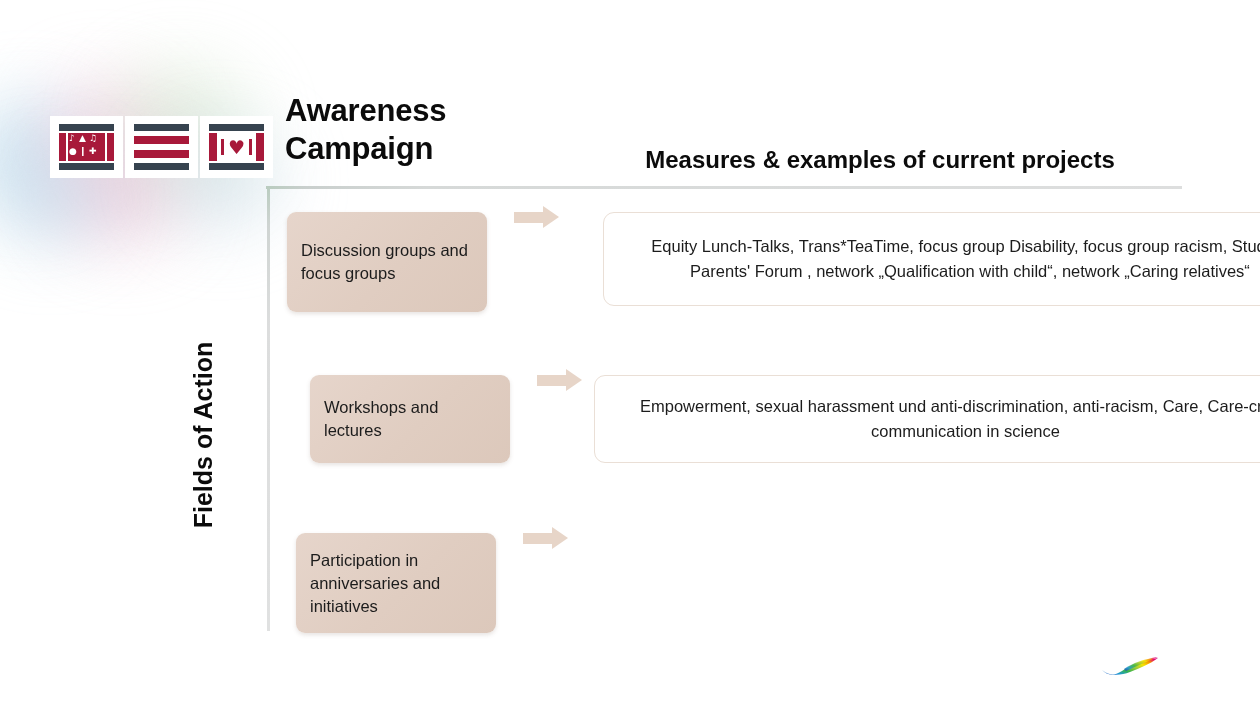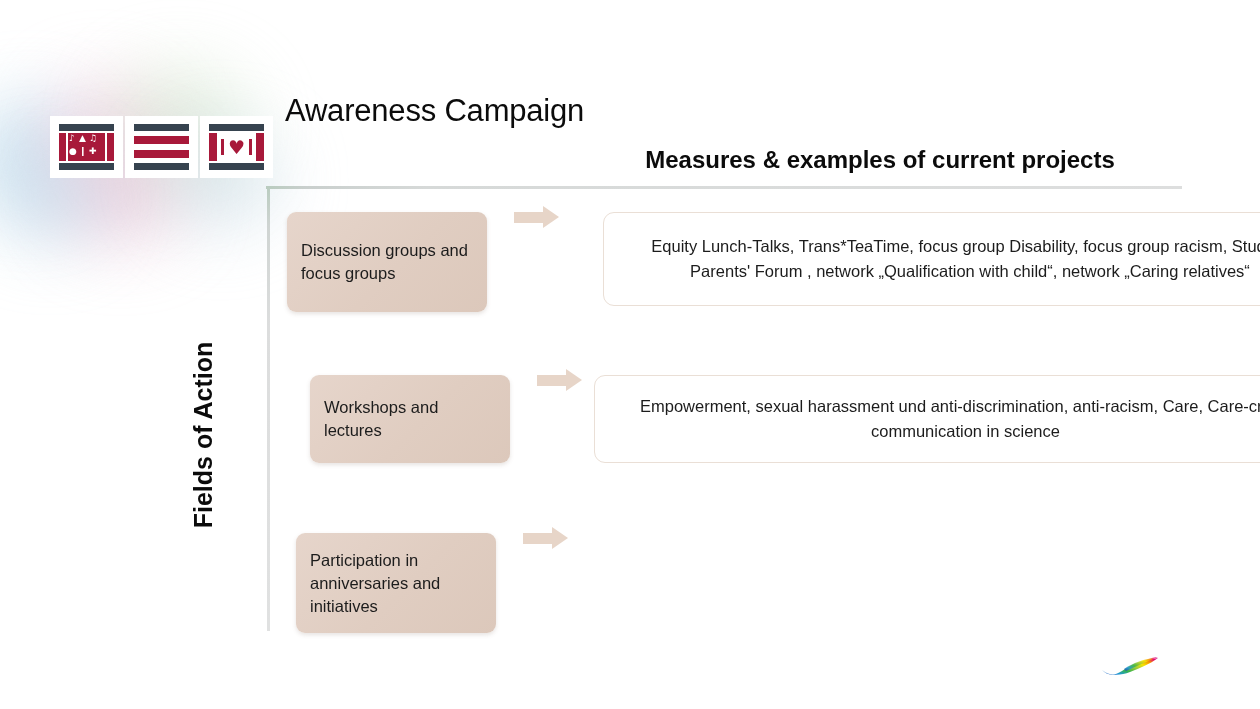--- a/index.html
+++ b/index.html
@@ -85,21 +85,21 @@
     font-family: "DejaVu Sans", sans-serif;
   }
 
   
   #title {
     position: absolute;
     left: 285px;
     top: 92px;
     width: 300px;
     font-size: 31px;
-    font-weight: normal;
+    font-weight: bold;
     line-height: 38px;
     letter-spacing: -0.2px;
     color: #0b0b0b;
     z-index: 4;
   }
   #measures-heading {
     position: absolute;
     left: 575px;
     top: 146px;
     width: 610px;

